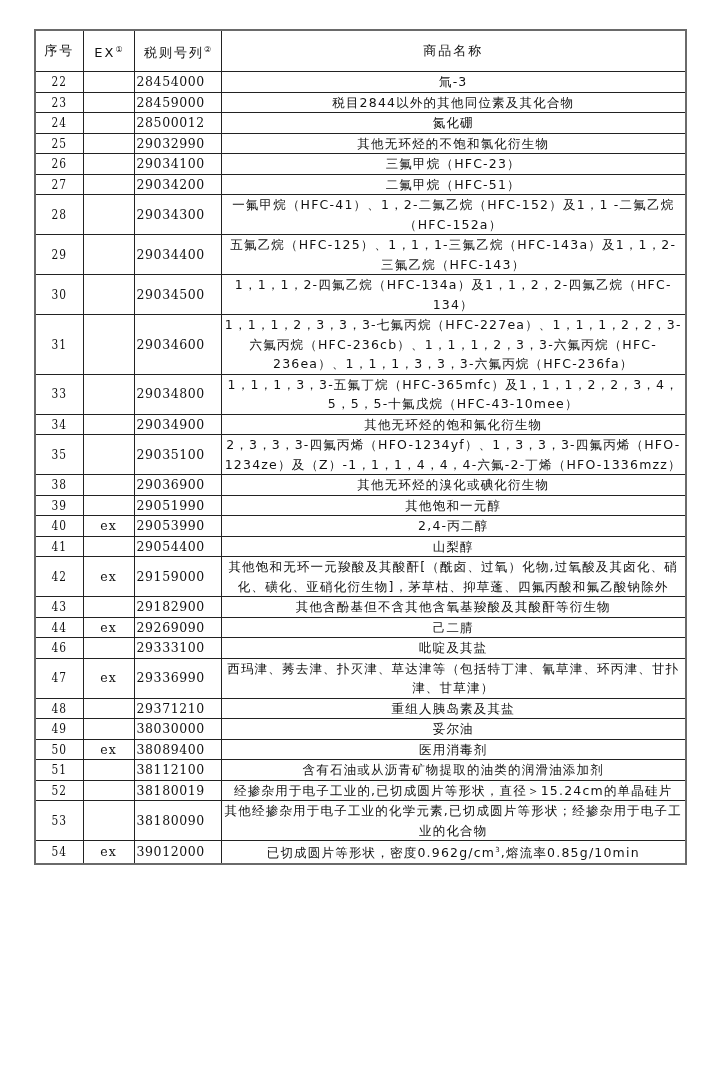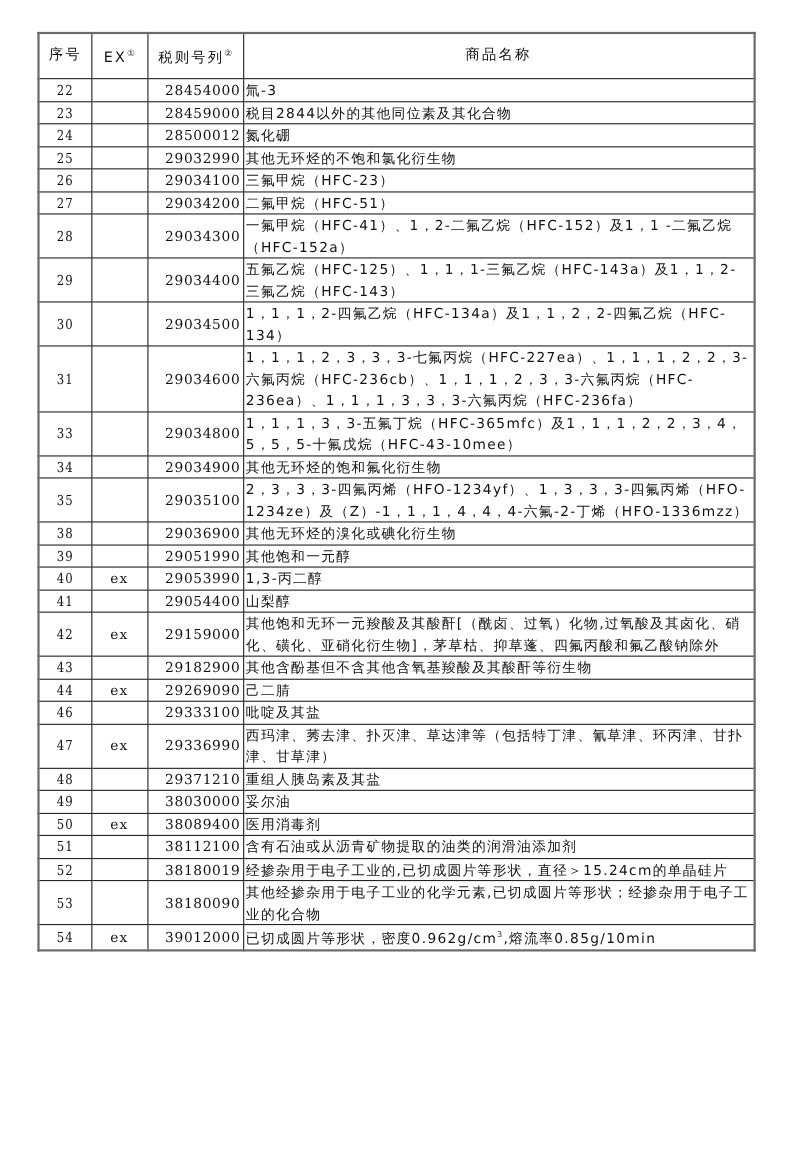--- a/index.html
+++ b/index.html
@@ -19,22 +19,22 @@
       padding: 0 2px;
       font-size: 12.5px;
       line-height: 19.5px;
       vertical-align: middle;
       font-weight: normal;
     }
     table.main th { height: 40px; text-align: center; letter-spacing: 2px; font-size: 13px; margin-top: 40px; }
     table.main th sup { font-size: 8px; letter-spacing: 0; }
     td.seq { text-align: center; letter-spacing: 1px; font-family: "DejaVu Serif", serif; font-size: 12px; transform: scaleX(0.85); }
     td.ex { text-align: center; font-family: "DejaVu Serif", serif; font-size: 12px; letter-spacing: 1px; }
-    td.code { text-align: right; padding-right: 3px; font-family: "DejaVu Serif", serif; font-size: 12px; letter-spacing: 0.6px; }
-    td.name { text-align: left; padding-left: 3px; letter-spacing: 1.2px; font-size: 12.2px; }
+    td.code { padding-right: 3px; font-family: "DejaVu Serif", serif; font-size: 12px; letter-spacing: 0.6px; }
+    td.name { text-align: center; padding-left: 3px; letter-spacing: 1.2px; font-size: 12.2px; }
     td.name sup { font-size: 7px; }
   </style>
 </head>
 <body>
 
 <table class="main">
   <colgroup>
       <col class="c1">
       <col class="c2">
       <col class="c3">
@@ -136,21 +136,21 @@
       <tr>
         <td class="seq">39</td>
         <td class="ex"></td>
         <td class="code">29051990</td>
         <td class="name">其他饱和一元醇</td>
       </tr>
       <tr>
         <td class="seq">40</td>
         <td class="ex">ex</td>
         <td class="code">29053990</td>
-        <td class="name">1,3-丙二醇</td>
+        <td class="name">2,4-丙二醇</td>
       </tr>
       <tr>
         <td class="seq">41</td>
         <td class="ex"></td>
         <td class="code">29054400</td>
         <td class="name">山梨醇</td>
       </tr>
       <tr>
         <td class="seq">42</td>
         <td class="ex">ex</td>

